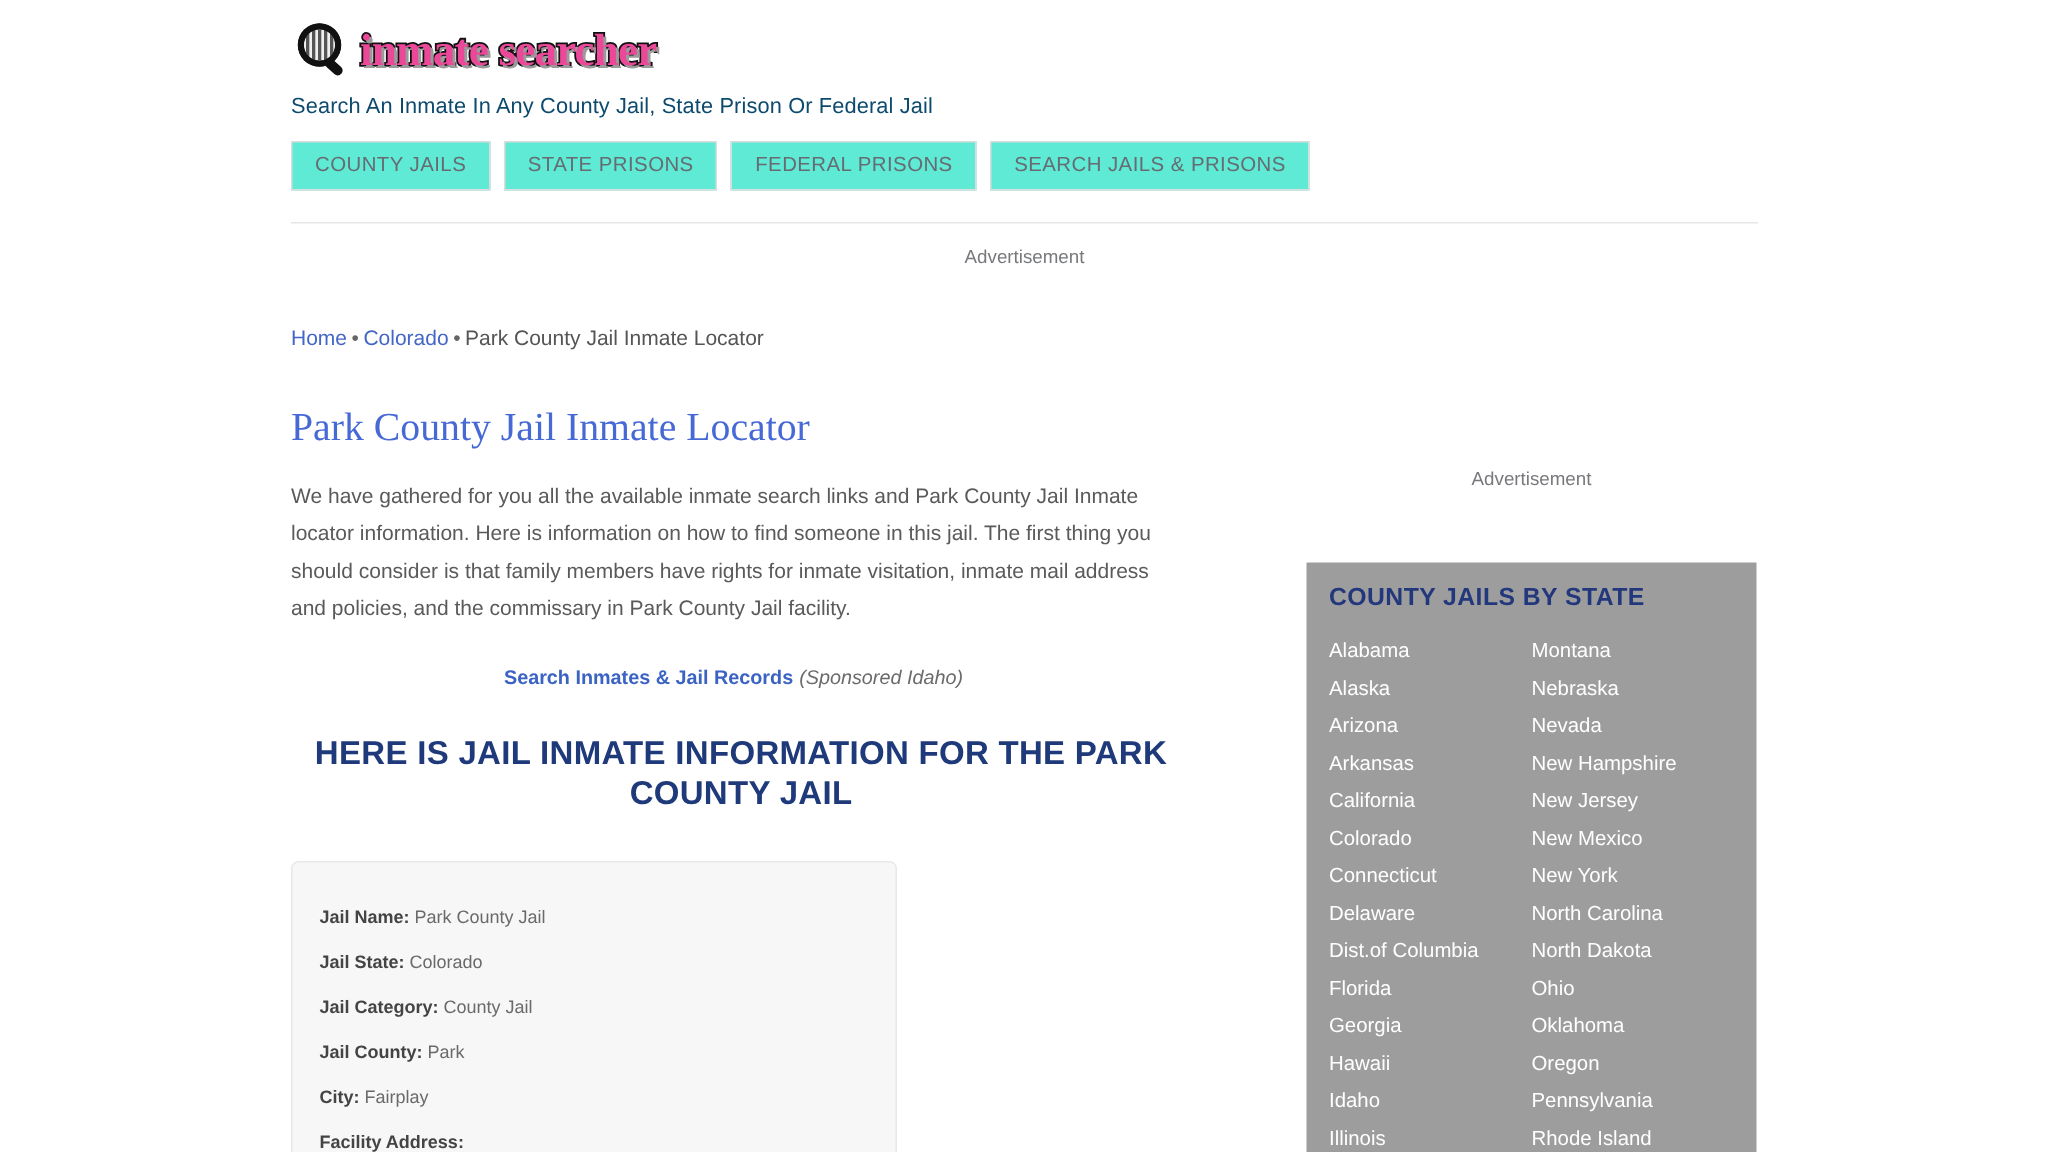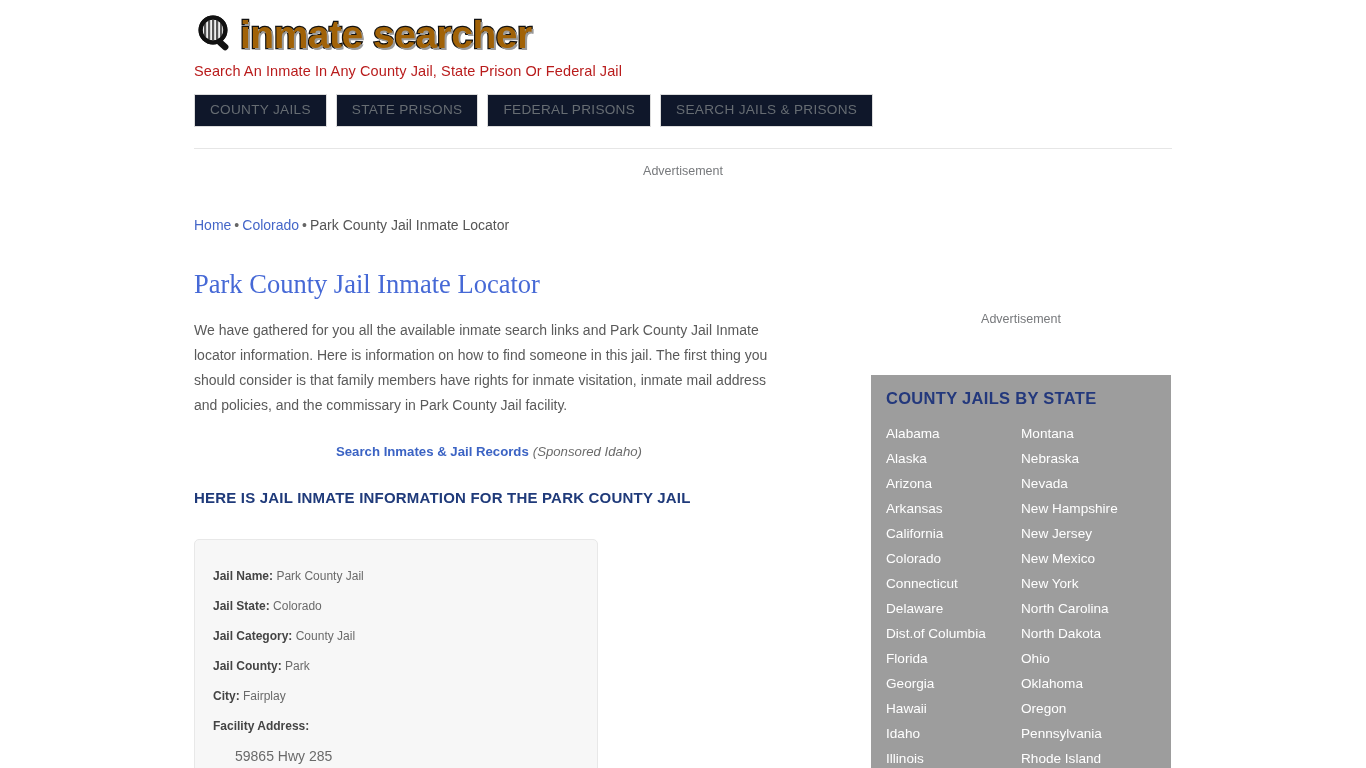--- a/index.html
+++ b/index.html
@@ -14,43 +14,43 @@
     position: relative;
     width: 1366px; height: 768px;
     background: #ffffff;
   }
 
   
   .header { position: absolute; left: 194px; top: 0; width: 978px; }
   .logo-row { display: flex; align-items: center; gap: 2px; padding-top: 12px; }
   .logo-icon { width: 44px; height: 44px; flex: 0 0 44px; }
   .logo-text {
-    font-family: Liberation Sans, sans-serif;
-    font-weight: bold;
-    font-size: 39px;
+    font-family: Liberation Serif, serif;
+    font-weight: bold;
+    font-size: 30px;
     letter-spacing: -0.5px;
-    color: #a16207;
+    color: #ec4899;
     -webkit-text-stroke: 2.4px #111111;
     paint-order: stroke fill;
     text-shadow: 2px 2px 0 #9a9a9a;
     line-height: 1;
     white-space: nowrap;
   }
   .tagline {
     font-size: 14.5px;
-    color: #b91c1c;
+    color: #0c4a6e;
     margin-top: 7px;
     letter-spacing: 0.1px;
     white-space: nowrap;
   }
 
   .nav { margin-top: 15px; display: flex; gap: 9px; }
   .nav-btn {
     border: 1px solid #dcdcdc;
-    background: #0f172a;
+    background: #5eead4;
     color: #666c72;
     font-size: 13.6px;
     letter-spacing: 0.3px;
     padding: 8px 15px 9px 15px;
     line-height: 1;
     cursor: pointer;
     white-space: nowrap;
   }
   .divider {
     position: absolute; left: 194px; top: 148px;
@@ -101,25 +101,26 @@
   }
   .sponsored .note {
     color: #6b6b6b;
     font-style: italic;
     font-weight: normal;
     margin-left: 4px;
   }
 
   .section-head {
     margin-top: 30px;
-    font-size: 15px;
+    font-size: 22px;
     font-weight: bold;
     color: #1f3a7a;
     letter-spacing: 0.2px;
     line-height: 1.2;
+    text-align: center;
   }
 
   .info-box {
     margin-top: 32px;
     width: 404px;
     background: #f7f7f7;
     border: 1px solid #e8e8e8;
     border-radius: 5px;
     padding: 21px 18px 22px 18px;
   }

